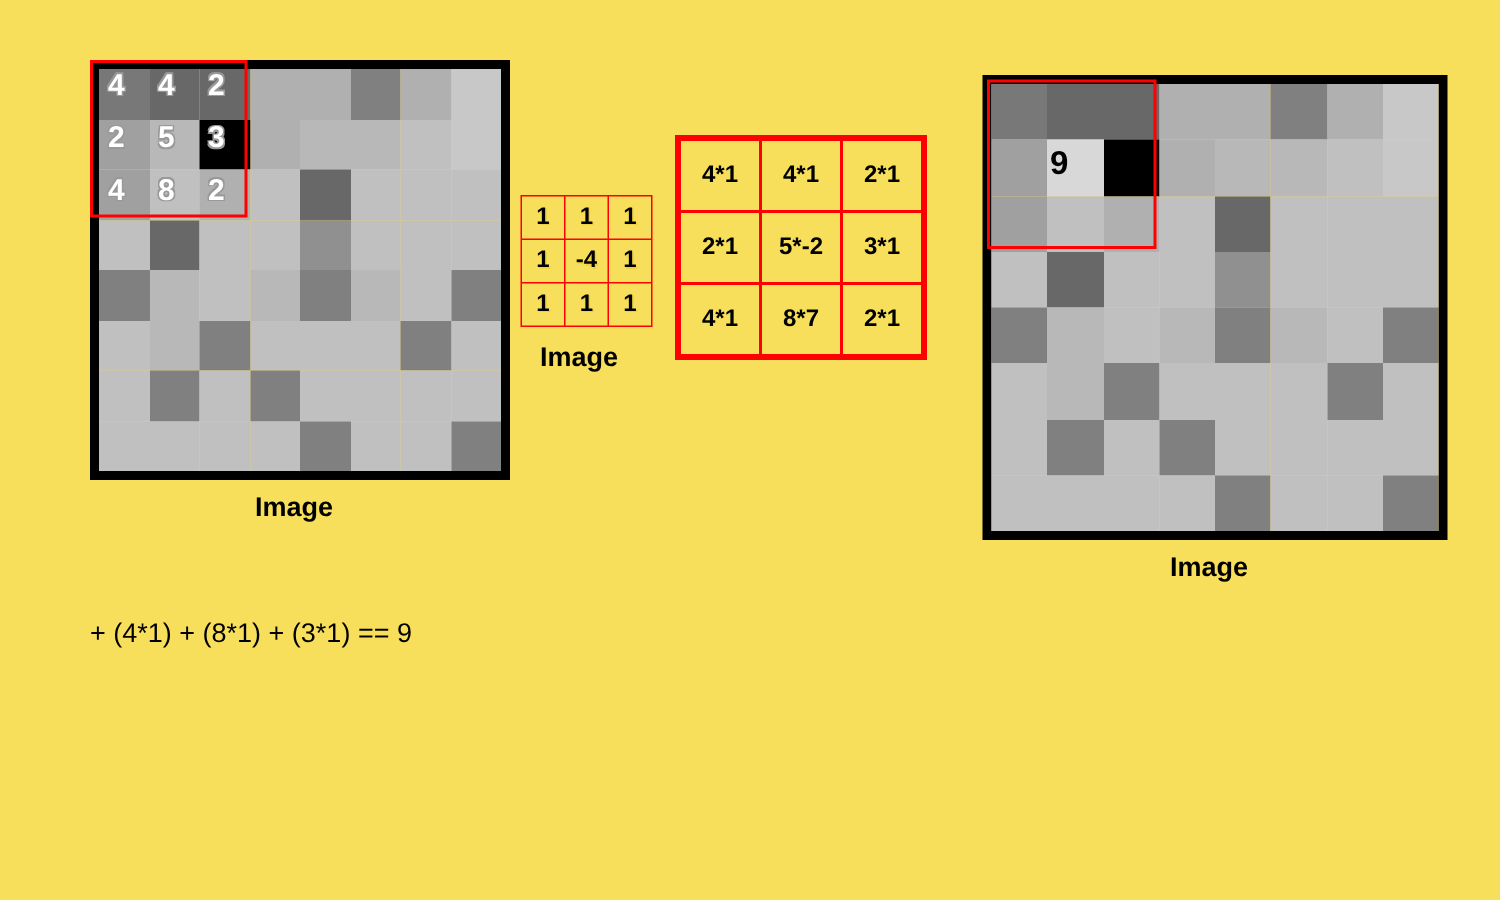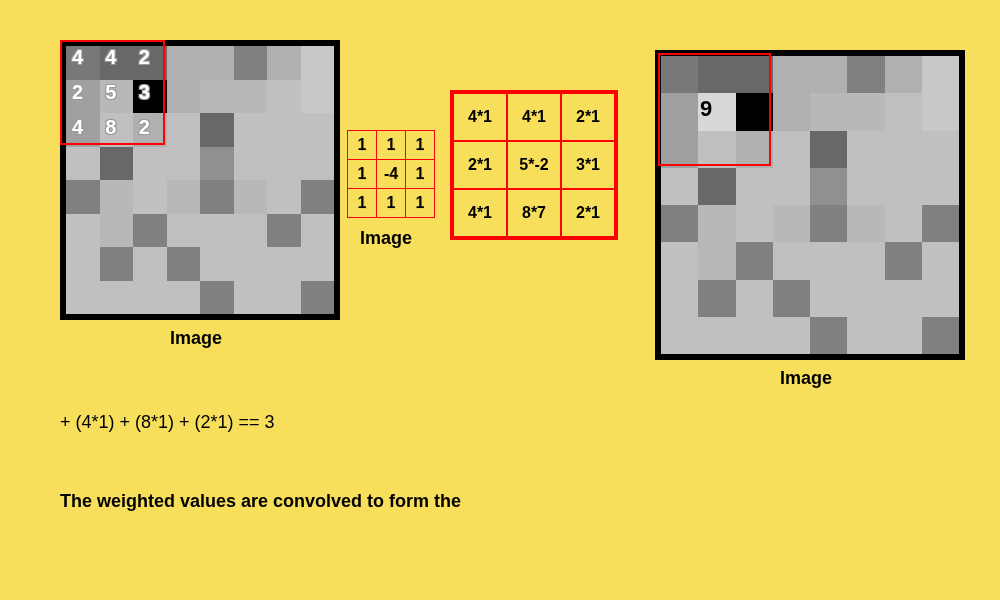--- a/index.html
+++ b/index.html
@@ -291,17 +291,16 @@
       <div style="background: rgb(192, 192, 192);"></div>
       <div style="background: rgb(192, 192, 192);"></div>
       <div style="background: rgb(128, 128, 128);"></div>
     </div>
 </div>
 <div class="highlight-box res-highlight"></div>
 <div class="res-value">9</div>
 <div class="label res-label">Image</div>
 
 <div class="formula">
-  <div>+ (4*1) + (8*1) + (2*1) == 3</div>
+  <div>+ (4*1) + (8*1) + (3*1) == 9</div>
 </div>
 <div class="explain">
-  <div>The weighted values are convolved to form the</div>
 </div>
 
 </body></html>

